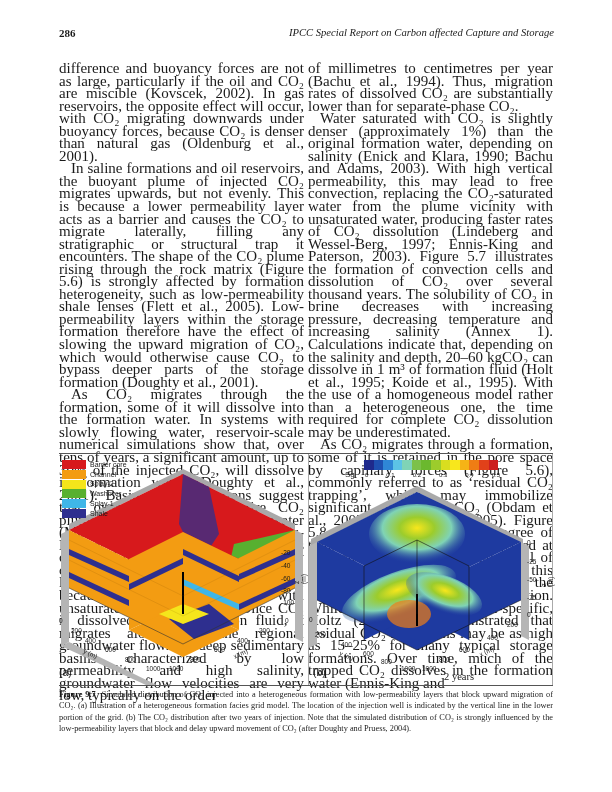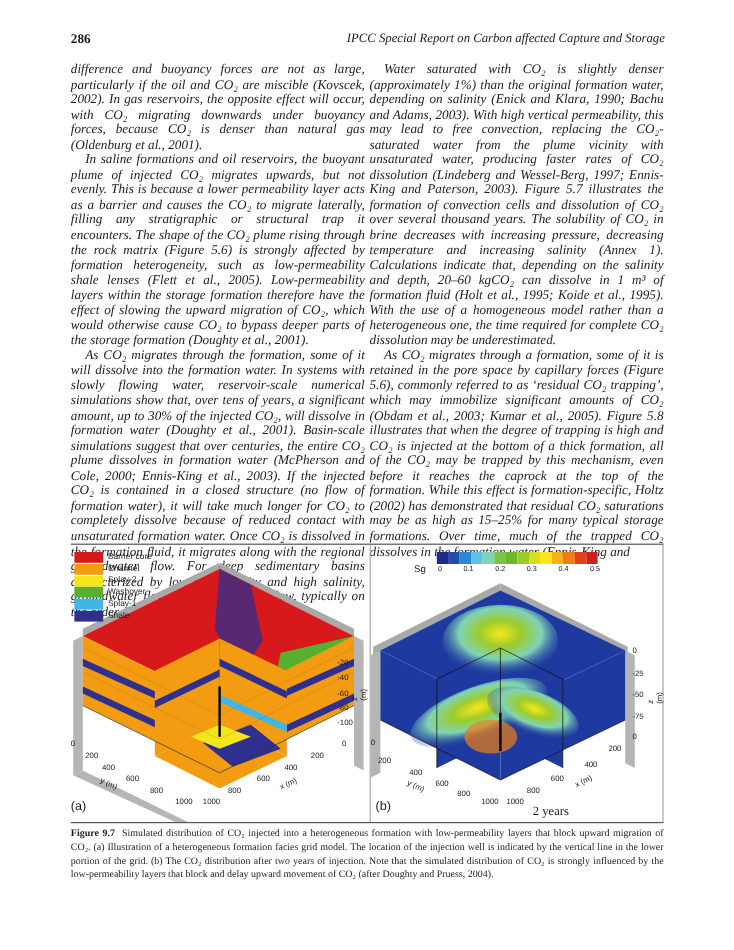--- a/index.html
+++ b/index.html
@@ -1,19 +1,19 @@
 <!DOCTYPE html>
 <html><head>
 <meta charset="utf-8">
 <style>
   html, body { margin:0; padding:0; background:#fff; }
   body { width:612px; height:792px; position:relative; overflow:hidden; font-family:"Liberation Serif", serif; color:#1a1a1a; }
   .hdr-page { position:absolute; left:59px; top:27px; font-weight:bold; font-size:11px; }
   .hdr-title { position:absolute; right:58px; top:27px; font-style:italic; font-size:10.6px; }
-  .col { position:absolute; top:52px; width:245px; font-size:11px; line-height:12.55px; text-align:justify;font-style:italic; }
+  .col { position:absolute; top:62px; width:245px; font-size:15px; line-height:12.55px; text-align:justify; }
   .col p { margin:0; }
   .col p.ind { text-indent:12px; }
   .col-left { left:59px; }
   .col-right { left:308px; }
   .fig { position:absolute; left:59px; top:453px; width:494px; height:231px; border-top:1px solid #555; border-bottom:1px solid #555; }
   .panel { position:absolute; top:0; height:231px; }
   .panel-a { left:0; width:245px; }
   .panel-b { left:249px; width:245px; border-left:1px solid #aaa; border-right:1px solid #aaa; box-sizing:border-box; }
   .legend { position:absolute; left:3px; top:6px; font-family:"Liberation Sans", sans-serif; font-size:7px; line-height:9.7px; }
   .legend-row { display:flex; align-items:center; }
@@ -37,20 +37,21 @@
   <div class="hdr-title">IPCC Special Report on Carbon affected Capture and Storage</div>
 </div>
 
 <div class="col col-left">
   <p>difference and buoyancy forces are not as large, particularly if the oil and CO₂ are miscible (Kovscek, 2002). In gas reservoirs, the opposite effect will occur, with CO₂ migrating downwards under buoyancy forces, because CO₂ is denser than natural gas (Oldenburg et al., 2001).</p>
   <p class="ind">In saline formations and oil reservoirs, the buoyant plume of injected CO₂ migrates upwards, but not evenly. This is because a lower permeability layer acts as a barrier and causes the CO₂ to migrate laterally, filling any stratigraphic or structural trap it encounters. The shape of the CO₂ plume rising through the rock matrix (Figure 5.6) is strongly affected by formation heterogeneity, such as low-permeability shale lenses (Flett et al., 2005). Low-permeability layers within the storage formation therefore have the effect of slowing the upward migration of CO₂, which would otherwise cause CO₂ to bypass deeper parts of the storage formation (Doughty et al., 2001).</p>
   <p class="ind">As CO₂ migrates through the formation, some of it will dissolve into the formation water. In systems with slowly flowing water, reservoir-scale numerical simulations show that, over tens of years, a significant amount, up to 30% of the injected CO₂, will dissolve in formation water (Doughty et al., 2001). Basin-scale simulations suggest that over centuries, the entire CO₂ plume dissolves in formation water (McPherson and Cole, 2000; Ennis-King et al., 2003). If the injected CO₂ is contained in a closed structure (no flow of formation water), it will take much longer for CO₂ to completely dissolve because of reduced contact with unsaturated formation water. Once CO₂ is dissolved in the formation fluid, it migrates along with the regional groundwater flow. For deep sedimentary basins characterized by low permeability and high salinity, groundwater flow velocities are very low, typically on the order</p>
 </div>
 
 <div class="col col-right">
+  <p>of millimetres to centimetres per year (Bachu et al., 1994). Thus, migration rates of dissolved CO₂ are substantially lower than for separate-phase CO₂.</p>
   <p class="ind">Water saturated with CO₂ is slightly denser (approximately 1%) than the original formation water, depending on salinity (Enick and Klara, 1990; Bachu and Adams, 2003). With high vertical permeability, this may lead to free convection, replacing the CO₂-saturated water from the plume vicinity with unsaturated water, producing faster rates of CO₂ dissolution (Lindeberg and Wessel-Berg, 1997; Ennis-King and Paterson, 2003). Figure 5.7 illustrates the formation of convection cells and dissolution of CO₂ over several thousand years. The solubility of CO₂ in brine decreases with increasing pressure, decreasing temperature and increasing salinity (Annex 1). Calculations indicate that, depending on the salinity and depth, 20–60 kgCO₂ can dissolve in 1 m³ of formation fluid (Holt et al., 1995; Koide et al., 1995). With the use of a homogeneous model rather than a heterogeneous one, the time required for complete CO₂ dissolution may be underestimated.</p>
   <p class="ind">As CO₂ migrates through a formation, some of it is retained in the pore space by capillary forces (Figure 5.6), commonly referred to as ‘residual CO₂ trapping’, which may immobilize significant amounts of CO₂ (Obdam et al., 2003; Kumar et al., 2005). Figure 5.8 illustrates that when the degree of trapping is high and CO₂ is injected at the bottom of a thick formation, all of the CO₂ may be trapped by this mechanism, even before it reaches the caprock at the top of the formation. While this effect is formation-specific, Holtz (2002) has demonstrated that residual CO₂ saturations may be as high as 15–25% for many typical storage formations. Over time, much of the trapped CO₂ dissolves in the formation water (Ennis-King and</p>
 </div>
 
 <div class="fig">
 
   <div class="panel panel-a">
     <svg width="245" height="231">
 
       <polygon points="10,70 124,15 124,20 10,76" fill="#a9a9a9"></polygon>

